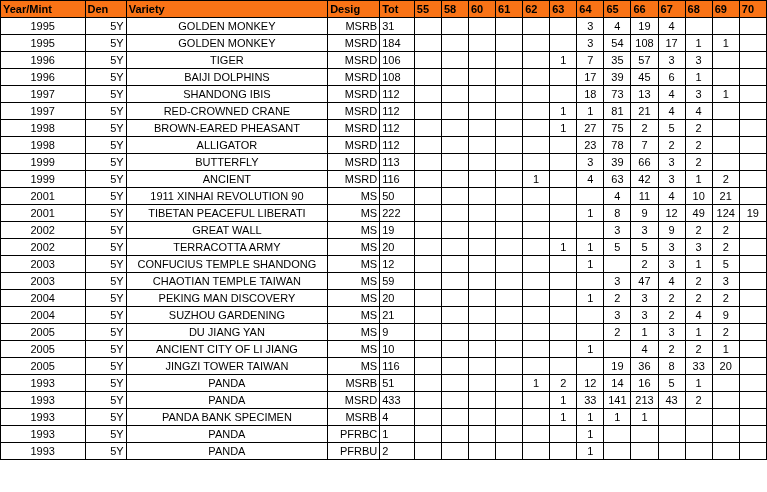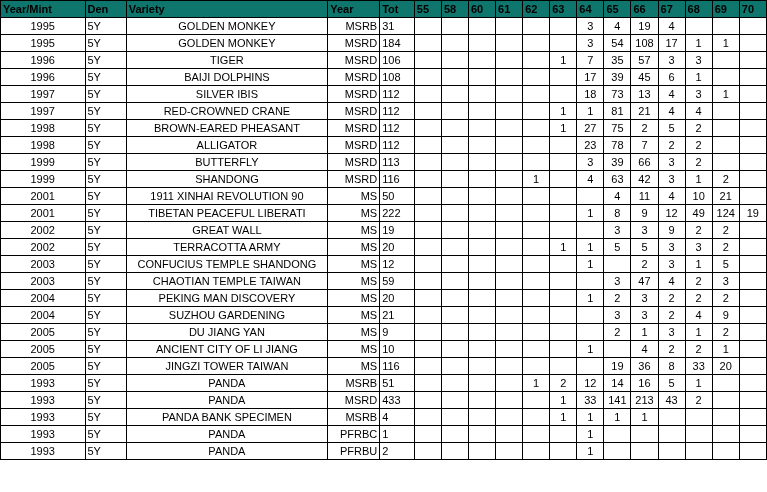--- a/index.html
+++ b/index.html
@@ -24,37 +24,37 @@
   table.grade-table td {
     border: 1px solid #000000;
     height: 16px;
     padding: 0 2px;
     overflow: hidden;
     white-space: nowrap;
     line-height: 14px;
   }
   thead th {
     font-weight: bold;
-    background: #0f766e;
+    background: #f97316;
     text-align: left;
   }
   thead th.num-head {
     text-align: left;
     margin-top: 16px;
   }
   
   col.c-year    { width: 78px; }
   col.c-den     { width: 38px; }
   col.c-variety { width: 186px; }
   col.c-desig   { width: 48px; }
   col.c-tot     { width: 32px; }
   col.c-grade   { width: 25px; }
 
   td.year    { text-align: center; }
-  td.den     { text-align: left; }
+  td.den     { text-align: right; }
   td.variety { text-align: center; }
   td.desig   { text-align: right; }
   td.tot     { text-align: left; padding-left: 3px; }
   td.grade   { text-align: center; }
 </style>
 </head>
 <body>
 
 <table class="grade-table">
   <colgroup>
@@ -75,21 +75,21 @@
       <col class="c-grade">
       <col class="c-grade">
       <col class="c-grade">
     <col class="c-grade">
   </colgroup>
   <thead>
     <tr>
       <th>Year/Mint</th>
       <th>Den</th>
       <th>Variety</th>
-      <th>Year</th>
+      <th>Desig</th>
       <th>Tot</th>
       <th class="num-head">55</th>
       <th class="num-head">58</th>
       <th class="num-head">60</th>
       <th class="num-head">61</th>
       <th class="num-head">62</th>
       <th class="num-head">63</th>
       <th class="num-head">64</th>
       <th class="num-head">65</th>
       <th class="num-head">66</th>
@@ -176,21 +176,21 @@
         <td class="grade">39</td>
         <td class="grade">45</td>
         <td class="grade">6</td>
         <td class="grade">1</td>
         <td class="grade"></td>
         <td class="grade"></td>
       </tr>
       <tr>
         <td class="year">1997</td>
         <td class="den">5Y</td>
-        <td class="variety">SILVER IBIS</td>
+        <td class="variety">SHANDONG IBIS</td>
         <td class="desig">MSRD</td>
         <td class="tot">112</td>
         <td class="grade"></td>
         <td class="grade"></td>
         <td class="grade"></td>
         <td class="grade"></td>
         <td class="grade"></td>
         <td class="grade"></td>
         <td class="grade">18</td>
         <td class="grade">73</td>
@@ -276,21 +276,21 @@
         <td class="grade">39</td>
         <td class="grade">66</td>
         <td class="grade">3</td>
         <td class="grade">2</td>
         <td class="grade"></td>
         <td class="grade"></td>
       </tr>
       <tr>
         <td class="year">1999</td>
         <td class="den">5Y</td>
-        <td class="variety">SHANDONG</td>
+        <td class="variety">ANCIENT</td>
         <td class="desig">MSRD</td>
         <td class="tot">116</td>
         <td class="grade"></td>
         <td class="grade"></td>
         <td class="grade"></td>
         <td class="grade"></td>
         <td class="grade">1</td>
         <td class="grade"></td>
         <td class="grade">4</td>
         <td class="grade">63</td>

